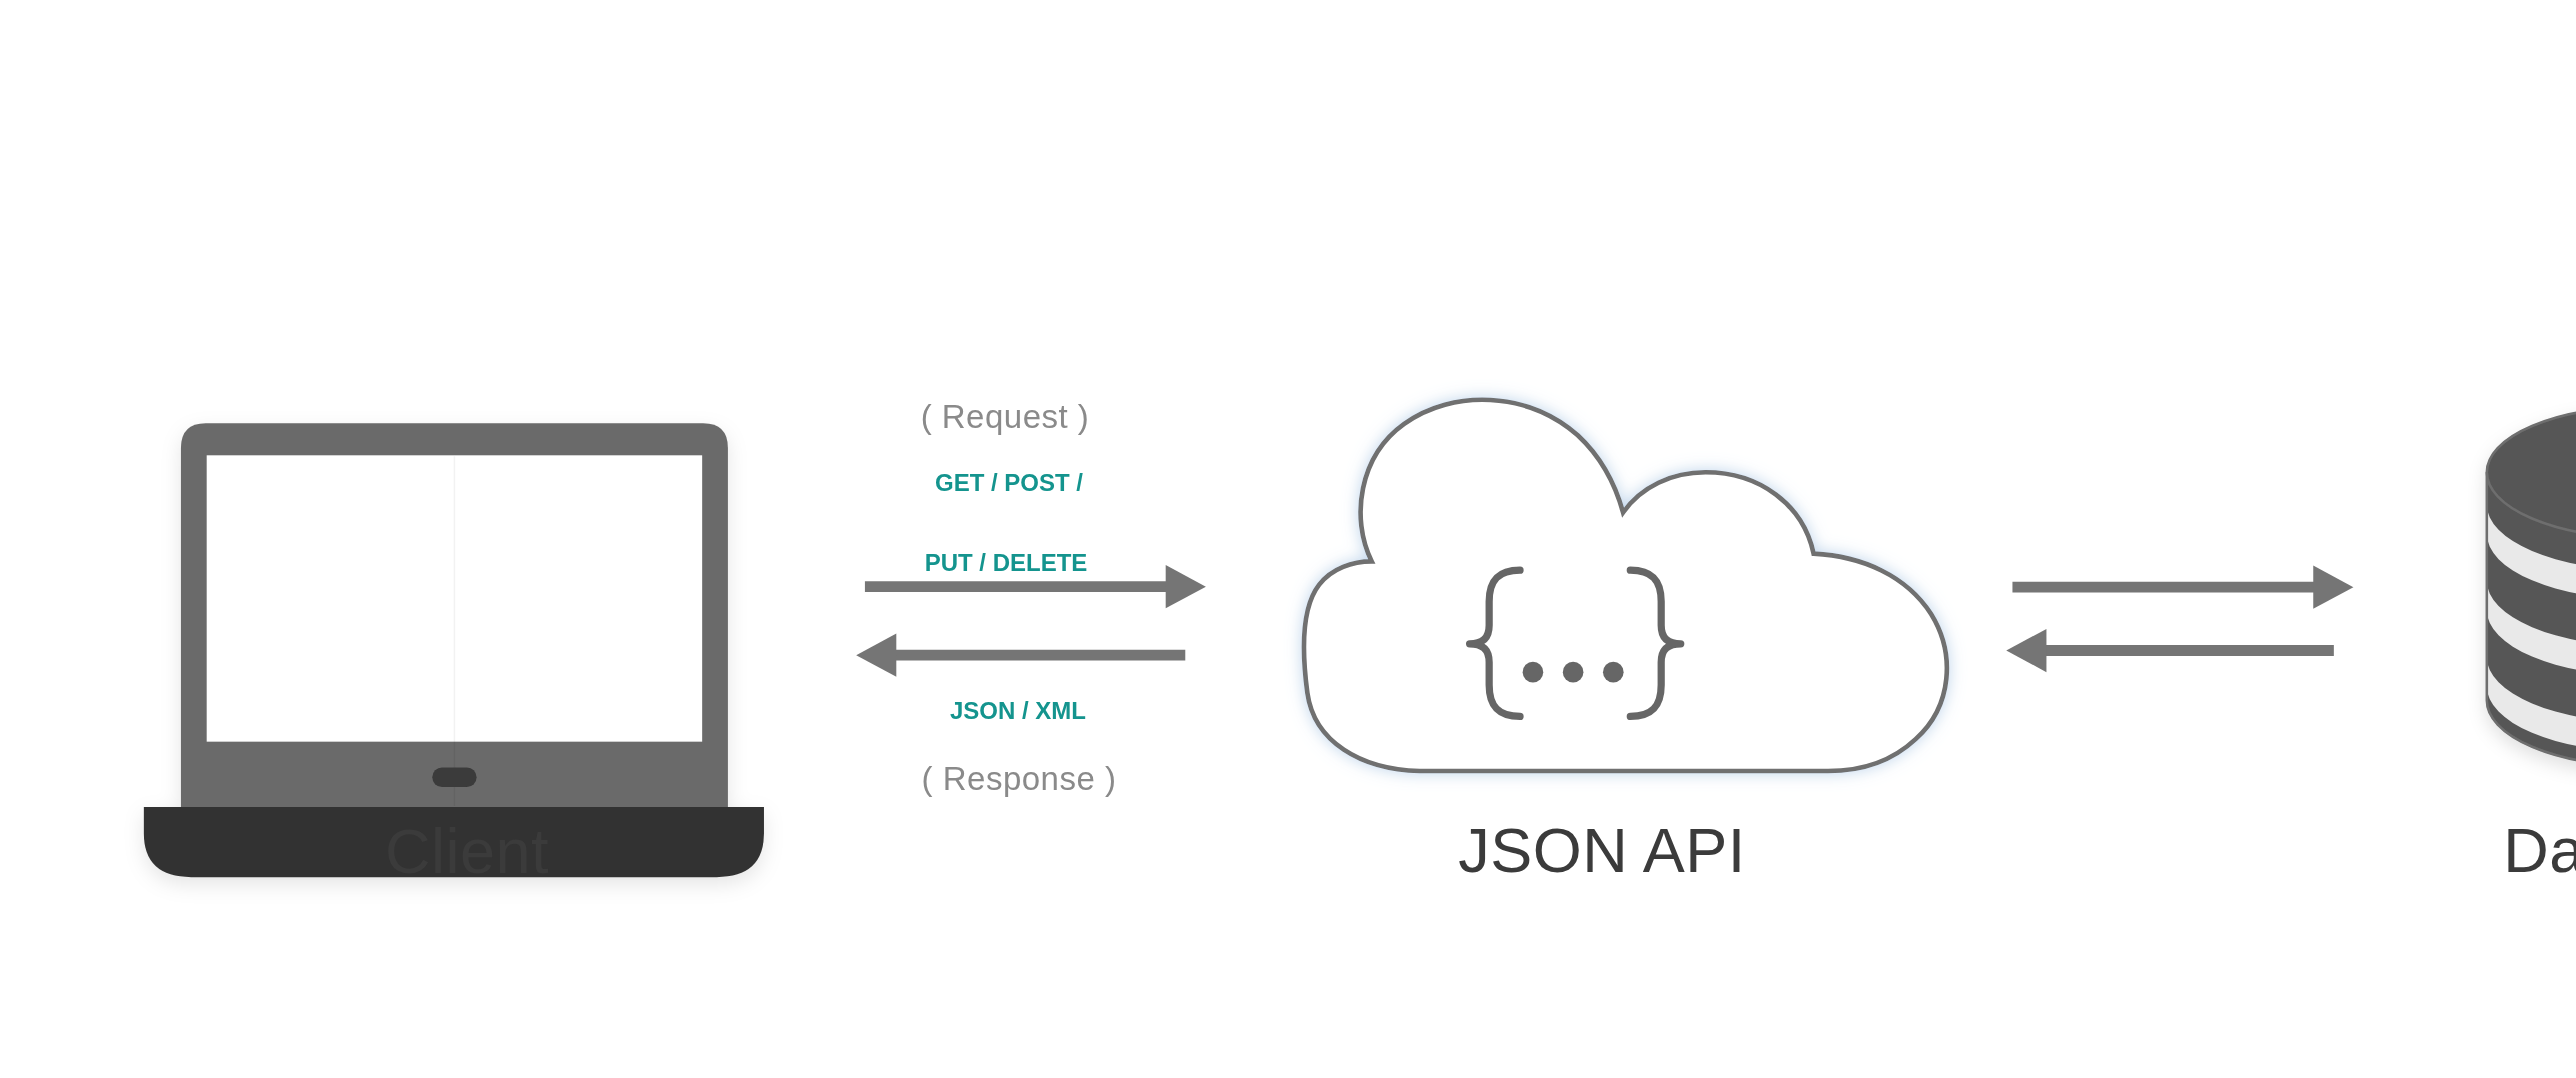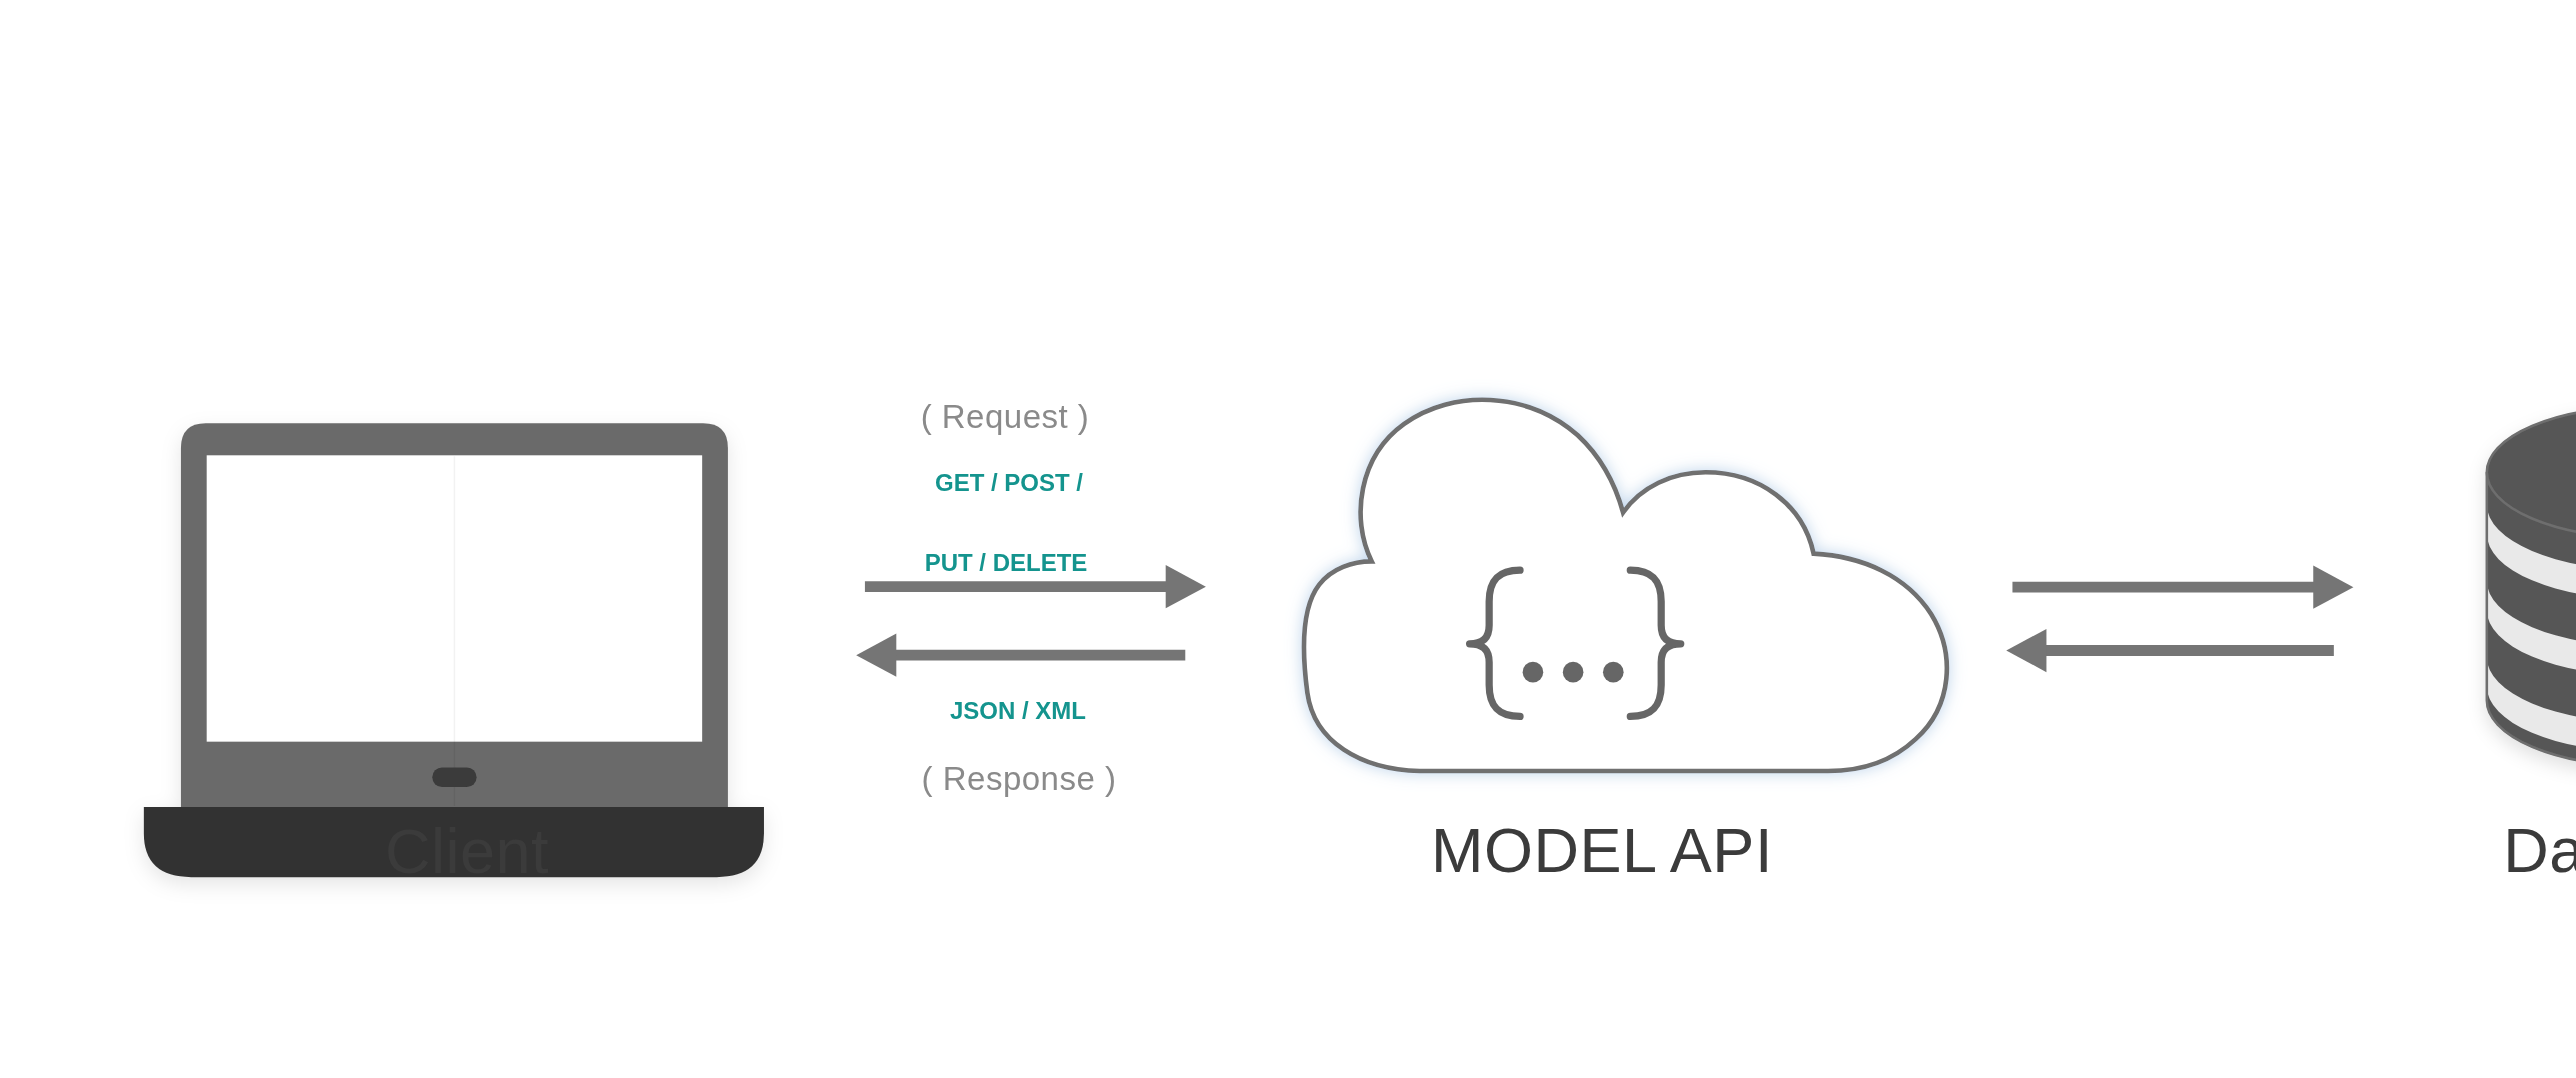--- a/index.html
+++ b/index.html
@@ -138,17 +138,17 @@
   </svg>
 
 
   <div class="lbl annot" style="left:1005px;top:417px;">( Request )</div>
   <div class="lbl method" style="left:1009px;top:483px;">GET / POST /</div>
   <div class="lbl method" style="left:1006px;top:537px;margin-top:26px;">PUT / DELETE</div>
   <div class="lbl method" style="left:1006px;top:711px;margin-left:12px;">JSON / XML</div>
   <div class="lbl annot" style="left:1004px;top:779px;margin-left:15px;">( Response )</div>
 
   <div class="lbl node-label" style="left:439px;top:851px;margin-left:28px;">Client</div>
-  <div class="lbl node-label" style="left:1602px;top:850px;">MODEL API</div>
+  <div class="lbl node-label" style="left:1602px;top:850px;">JSON API</div>
   <div class="lbl node-label" style="left:2640px;top:850px;">Database</div>
 
 </div>
 
 
 </body></html>

